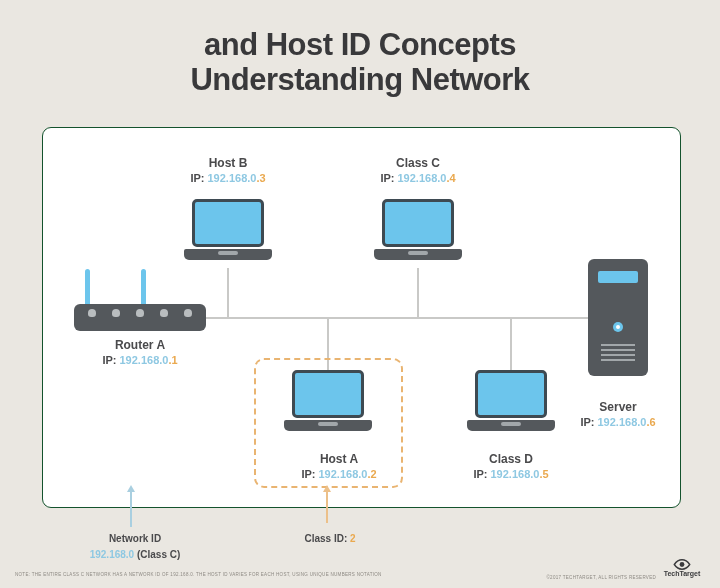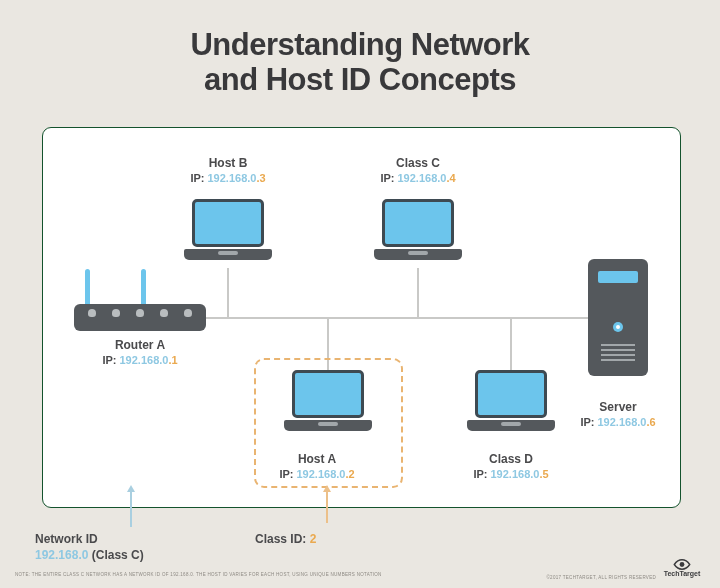--- a/index.html
+++ b/index.html
@@ -98,38 +98,38 @@
   }
 
   
   .dev-label { position:absolute; width:160px; text-align:center; }
   .dev-name  { font-size:12px; font-weight:bold; color:#4a4a4c; line-height:15px; }
   .dev-ip    { font-size:11px; font-weight:bold; color:#4a4a4c; line-height:14px; }
   .ip-net  { color:#8ec8e2; }
   .ip-host { color:#eaa94f; }
   .lbl-hostb  { left:105px; top:28px; }
   .lbl-hostc  { left:295px; top:28px; }
-  .lbl-hosta  { left:194px; top:324px; }
+  .lbl-hosta  { left:216px; top:324px; }
   .lbl-hostd  { left:388px; top:324px; }
   .lbl-router { left:17px;  top:210px; }
   .lbl-server { left:495px; top:252px;margin-top:20px; }
 
   
   .arrow-line { position:absolute; width:2px; }
   .arrow-head {
     position:absolute; width:0; height:0;
     border-left:4px solid transparent; border-right:4px solid transparent;
   }
   .arrow-blue-line { left:130px; top:491px; height:36px; background:#a9cfe0; }
   .arrow-blue-head { left:127px; top:485px; border-bottom:7px solid #a9cfe0; }
   .arrow-orange-line { left:326px; top:491px; height:32px; background:#ecc089; }
   .arrow-orange-head { left:323px; top:485px; border-bottom:7px solid #ecc089; }
 
   
-  .annot { position:absolute; font-weight:bold; font-size:12px; line-height:16px; color:#4a4a4c; }
+  .annot { position:absolute; text-align:center; font-weight:bold; font-size:10px; line-height:16px; color:#4a4a4c; }
   .annot-network { left:35px; top:531px; width:200px; }
   .annot-host    { left:255px; top:531px; width:150px; }
 
   
   .footnote {
     position:absolute; left:15px; top:572px; width:420px;
     font-size:4.5px; letter-spacing:0.3px; color:#8d8983; text-transform:uppercase;
   }
   .copyright {
     position:absolute; right:64px; top:575px;
@@ -140,22 +140,22 @@
     display:flex; flex-direction:column; align-items:center;
   }
   .logo-text { font-size:7px; font-weight:bold; color:#3a3a3c; letter-spacing:0; }
 </style>
 </head>
 <body>
 
 <div class="page">
 
   <div class="title">
+    <div>and Host ID Concepts</div>
     <div>Understanding Network</div>
-    <div>and Host ID Concepts</div>
   </div>
 
   <div class="canvas">
 
     <div class="hline bus"></div>
     <div class="vline vl-hostb"></div>
     <div class="vline vl-hostc"></div>
     <div class="vline vl-hosta"></div>
     <div class="vline vl-hostd"></div>
 

